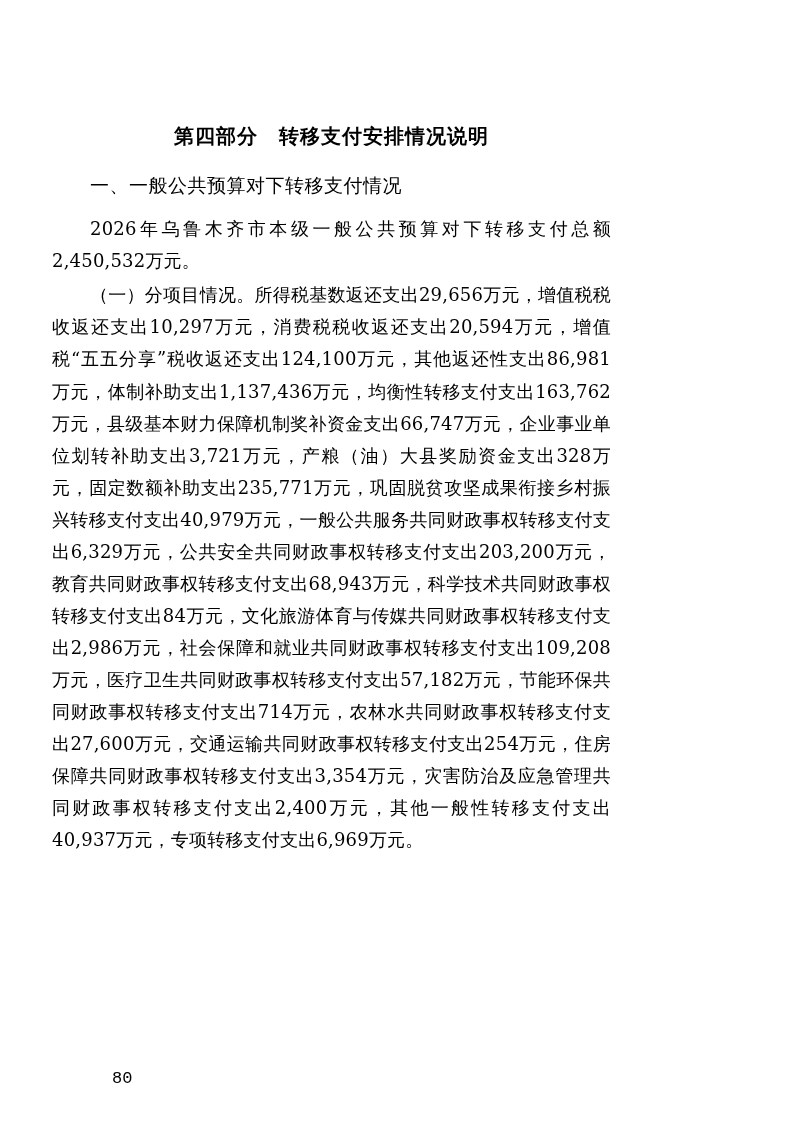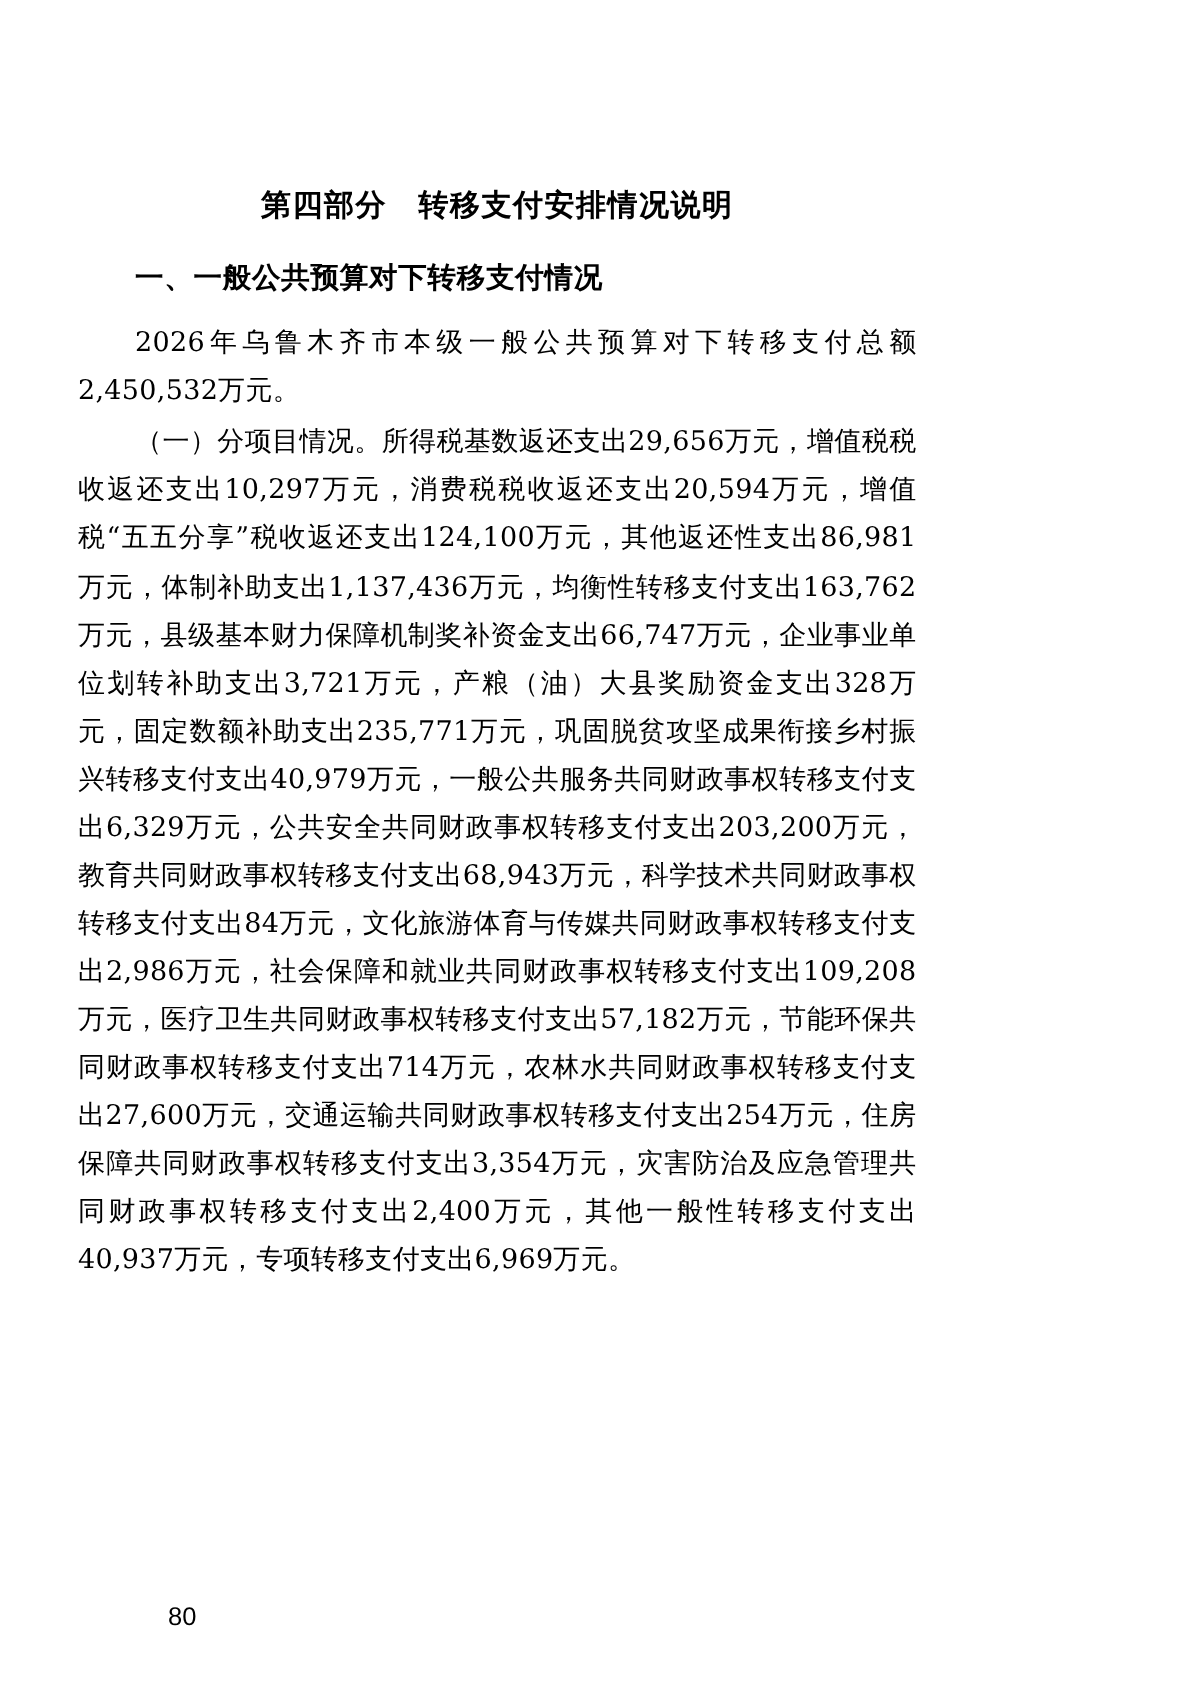--- a/index.html
+++ b/index.html
@@ -28,41 +28,41 @@
   .doc-title {
     text-align: center;
     font-size: 20px;
     font-weight: bold;
     letter-spacing: 1px;
     margin: 0 0 18px 0;
     line-height: 1.6;
   }
   .section-heading {
     font-size: 19px;
-    font-weight: bold;
+    font-weight: normal;
     margin: 0 0 12px 0;
     text-indent: 38px;
     line-height: 1.65;
     letter-spacing: 0.5px;
   }
   .para {
     font-size: 18px;
     line-height: 1.78;
     text-align: justify;
     text-justify: inter-ideograph;
     margin: 0 0 2px 0;
     text-indent: 38px;
     letter-spacing: 0.2px;
   }
   .page-number {
     position: absolute;
     left: 112px;
     bottom: 58px;
     font-size: 17px;
-    font-family: Liberation Sans, sans-serif;
+    font-family: Liberation Mono, monospace;
   }
 </style>
 </head>
 <body>
 
 <div class="page">
 
   <div class="doc-title">第四部分　转移支付安排情况说明</div>
 
   <div class="section-heading">一、一般公共预算对下转移支付情况</div>

